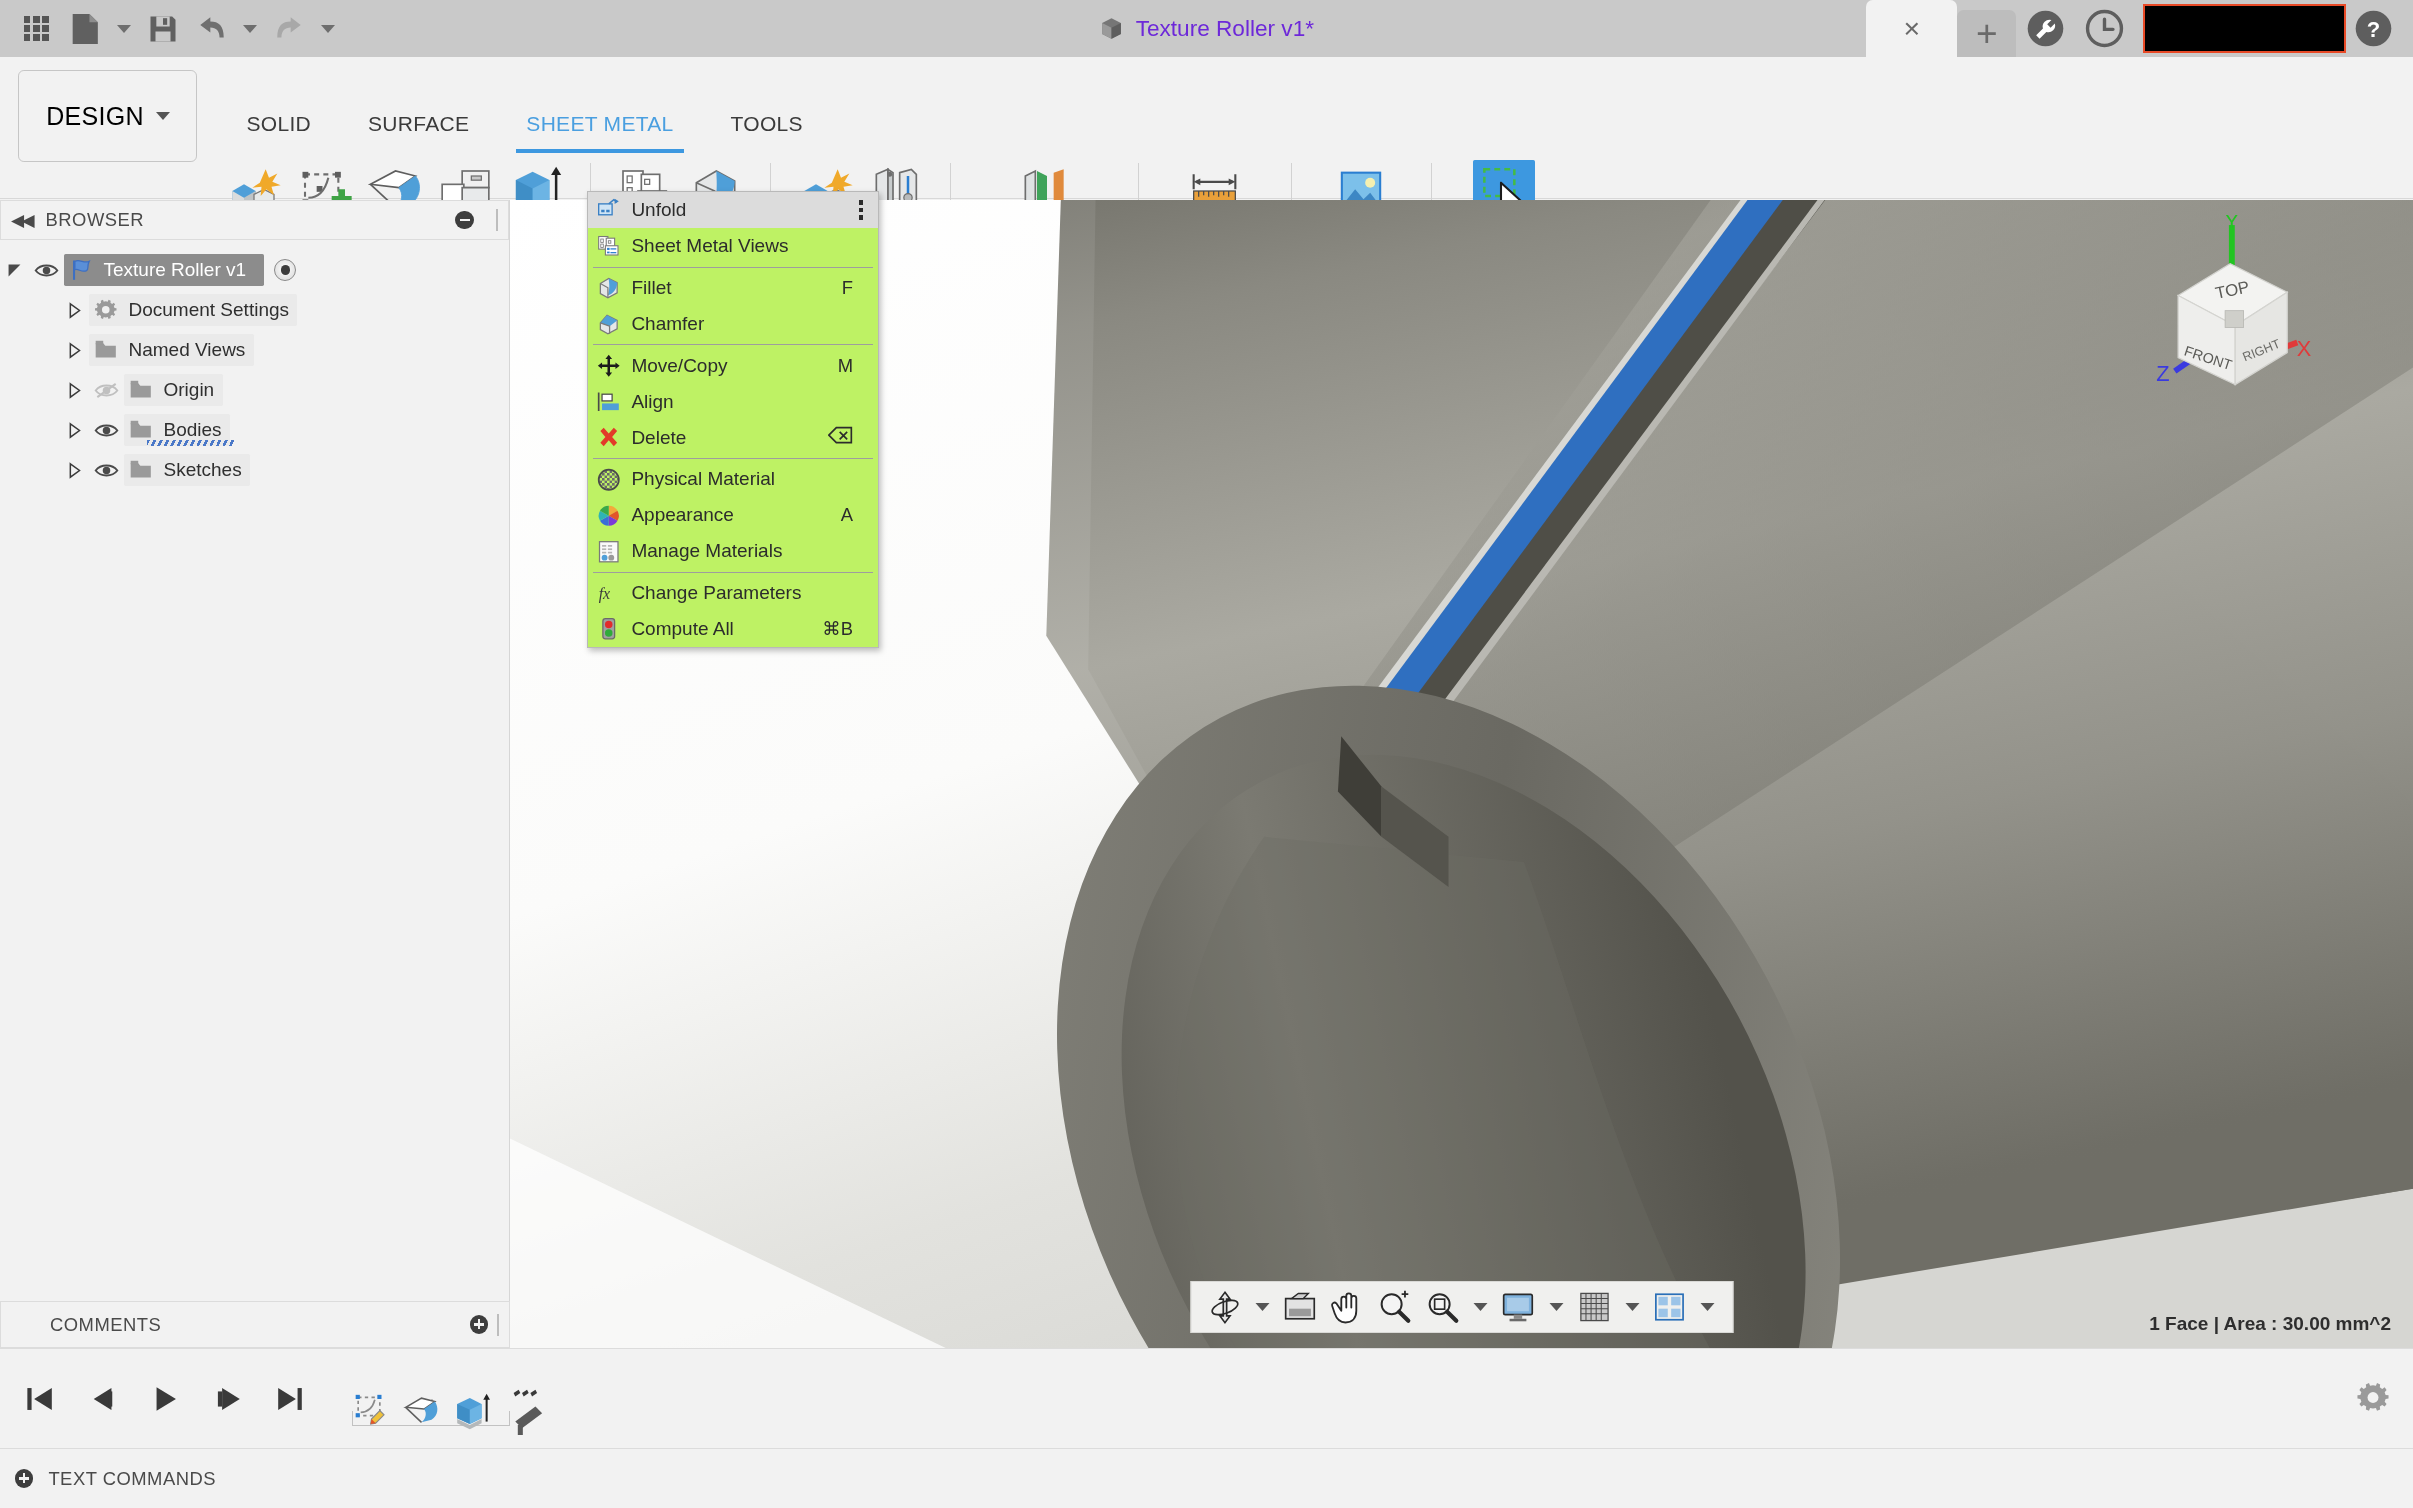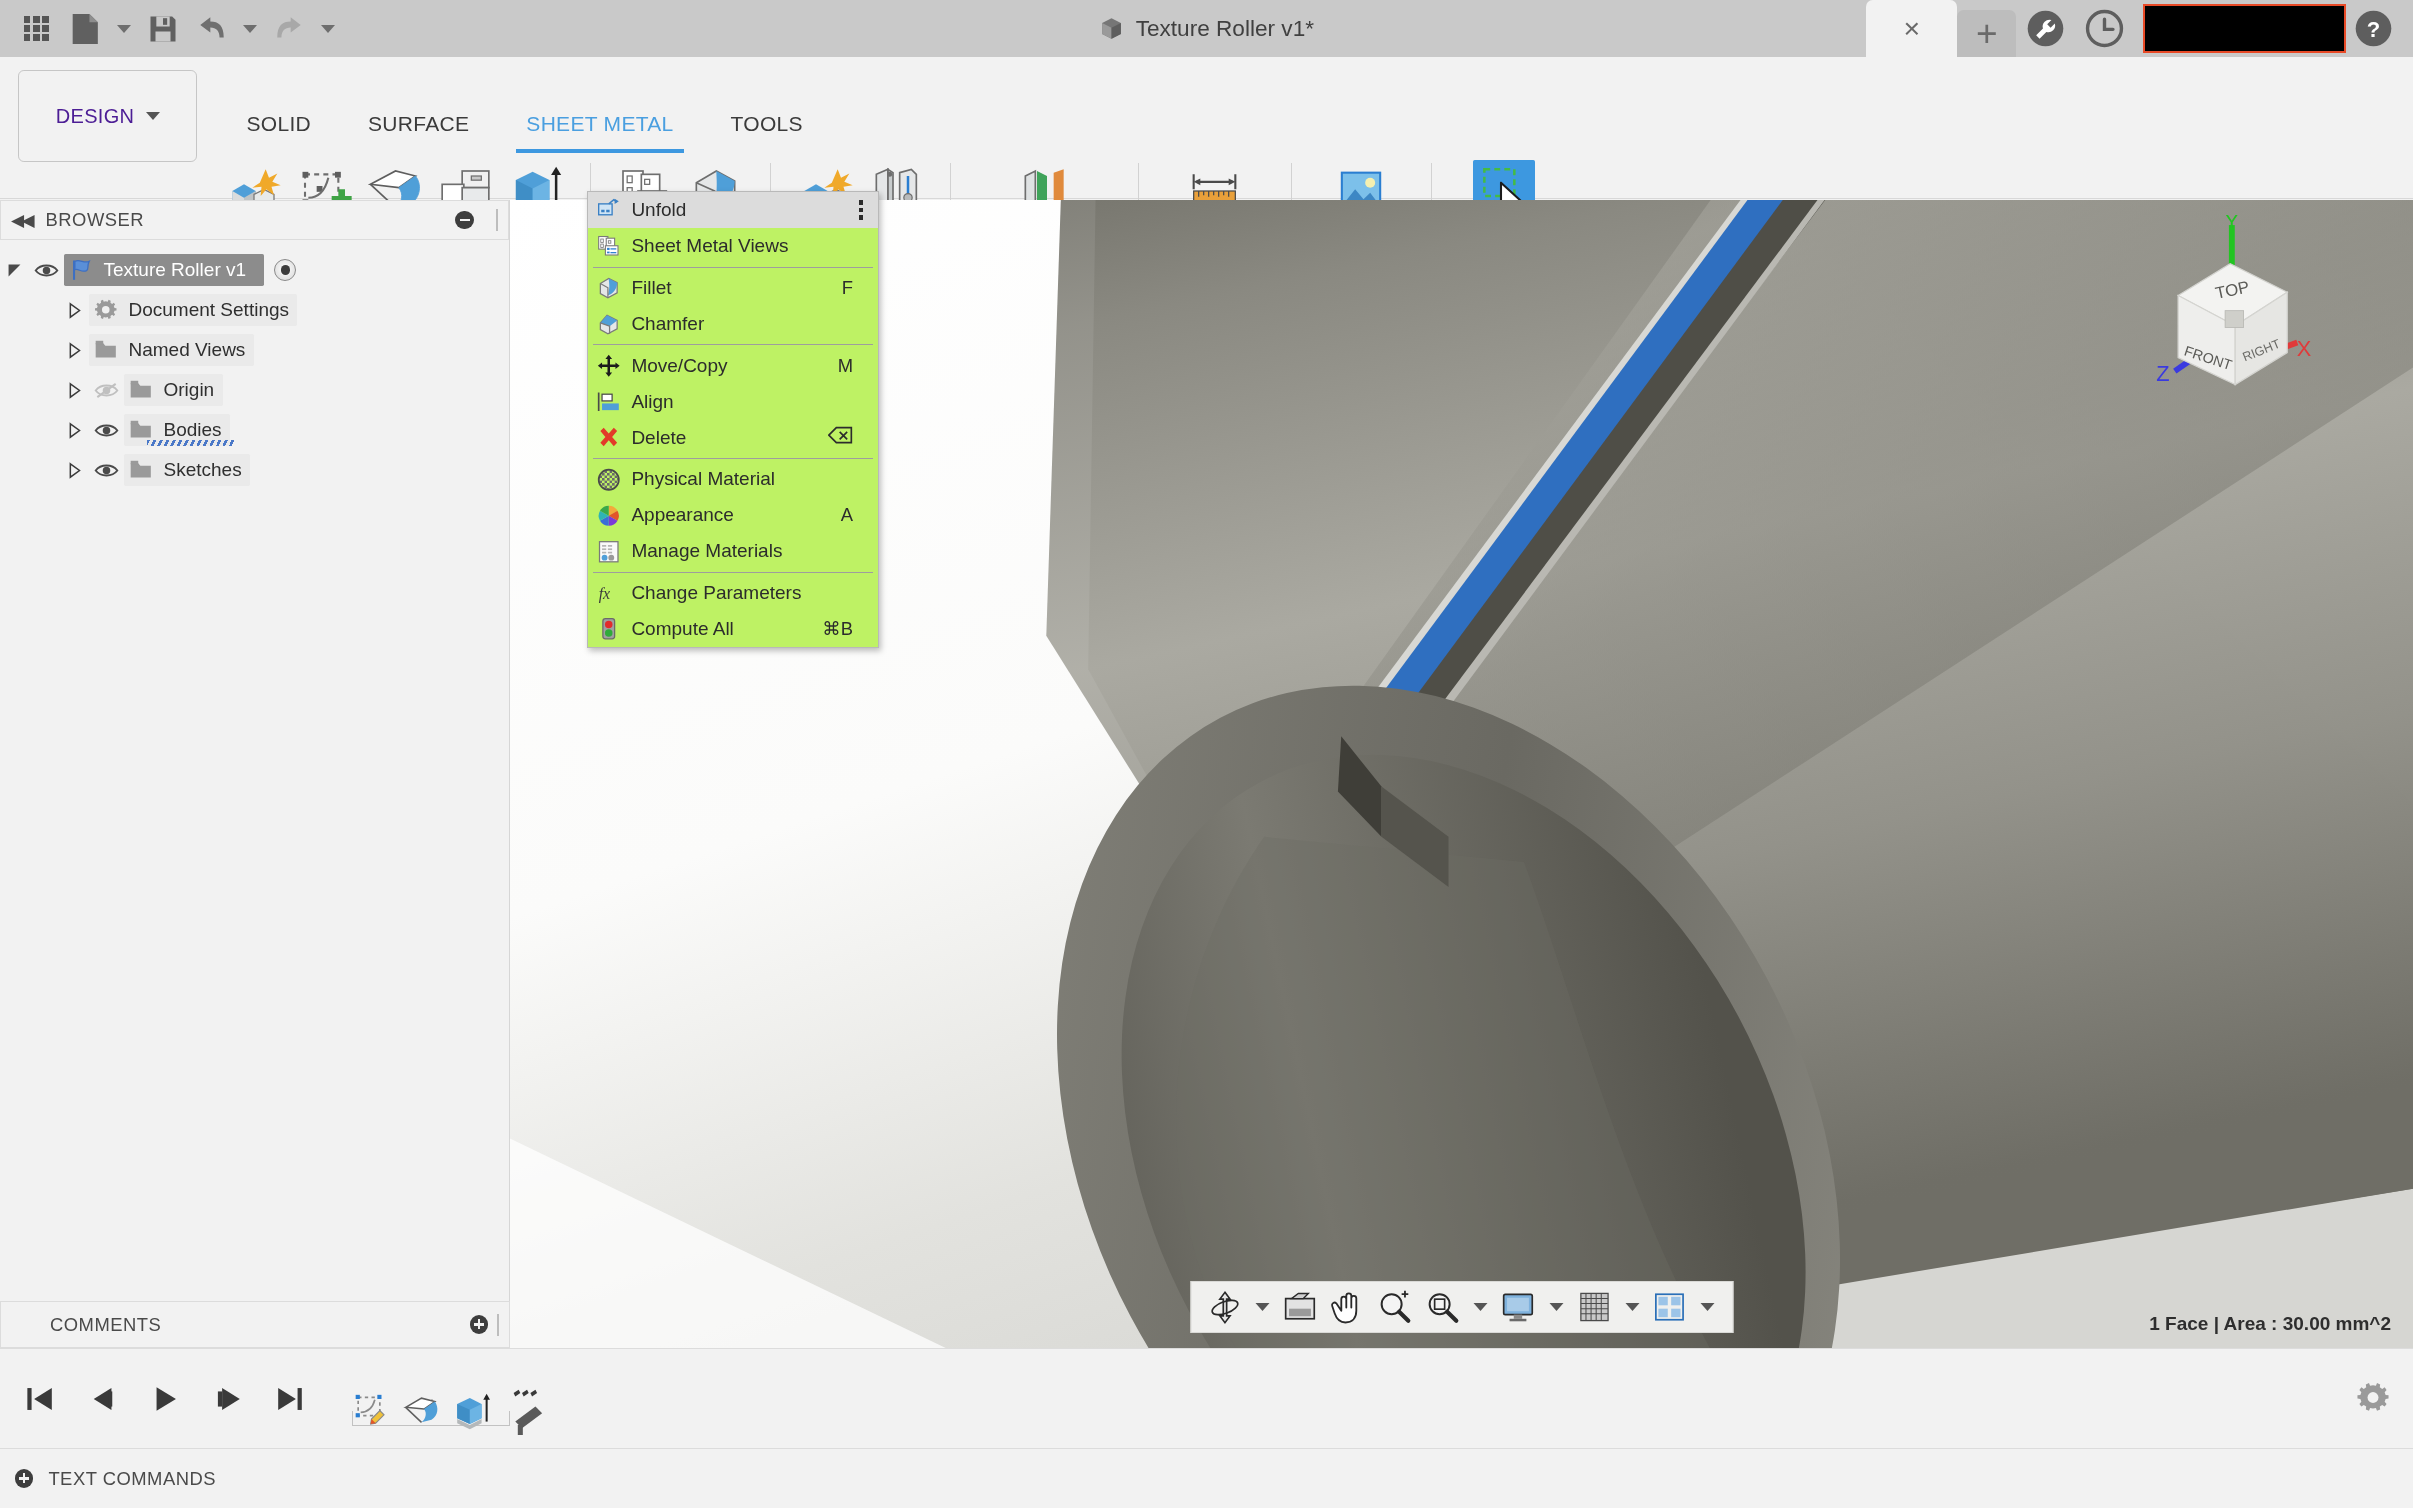--- a/index.html
+++ b/index.html
@@ -26,21 +26,21 @@
   .grid-icon { display: grid; grid-template-columns: repeat(3, 6.7px); grid-template-rows: repeat(3,6.7px); gap: 2.5px; }
   .grid-icon i { background: #555; display: block; width: 6.7px; height: 6.7px; }
   .caret { width: 0; height: 0; border-left: 7.5px solid transparent; border-right: 7.5px solid transparent; border-top: 8.4px solid #6e6e6e; }
   .caret.dark { border-top-color: #555; }
 
   .tb-title {
     position: absolute; left: 0; right: 0; top: 0; height: 57px;
     display: flex; align-items: center; justify-content: center; gap: 11.7px;
     pointer-events: none;
   }
-  .tb-title .t-txt { font-size: 22.6px; color: #404040; }
+  .tb-title .t-txt { font-size: 22.6px; color: #6d28d9; }
   .doc-cube { width: 25px; height: 25px; }
 
   .tb-right { position: absolute; right: 0; top: 0; height: 57px; display: flex; align-items: center; gap: 0; }
   .tab-active {
     width: 91px; height: 57px; background: #f2f2f2;
     display: flex; align-items: center; justify-content: center;
     border-top-left-radius: 6.7px; border-top-right-radius: 6.7px;
   }
   .tab-plus {
     width: 59px; height: 47px; margin-top: 10px; background: #bdbdbd;
@@ -58,21 +58,21 @@
   
   .ribbon {
     position: absolute; top: 57px; left: 0; width: 2413px; height: 142px;
     background: #f2f2f2; border-bottom: 0.8px solid #d8d8d8;
   }
   .design-btn {
     position: absolute; left: 18.4px; top: 13.4px; width: 179px; height: 92px;
     border: 0.8px solid #c6c6c6; border-radius: 5.9px; background: #f2f2f2;
     display: flex; align-items: center; justify-content: center; gap: 11.7px;
   }
-  .design-btn .lbl { font-size: 20px; color: #4c1d95; letter-spacing: 0.3px; }
+  .design-btn .lbl { font-size: 25px; color: #000000; letter-spacing: 0.3px; }
 
   .tabs { position: absolute; left: 218px; top: 50px; display: flex; gap: 0; }
   .rtab {
     font-size: 21px; color: #3b3b3b; padding: 0 28.5px; height: 34px;
     display: flex; align-items: center; position: relative; letter-spacing: 0.3px;
   }
   .rtab.active { color: #4a9fe0; }
   .rtab.active::after {
     content: ''; position: absolute; left: 18.4px; right: 18.4px; bottom: -11.7px; height: 4.2px; background: #3d98e0;
   }

